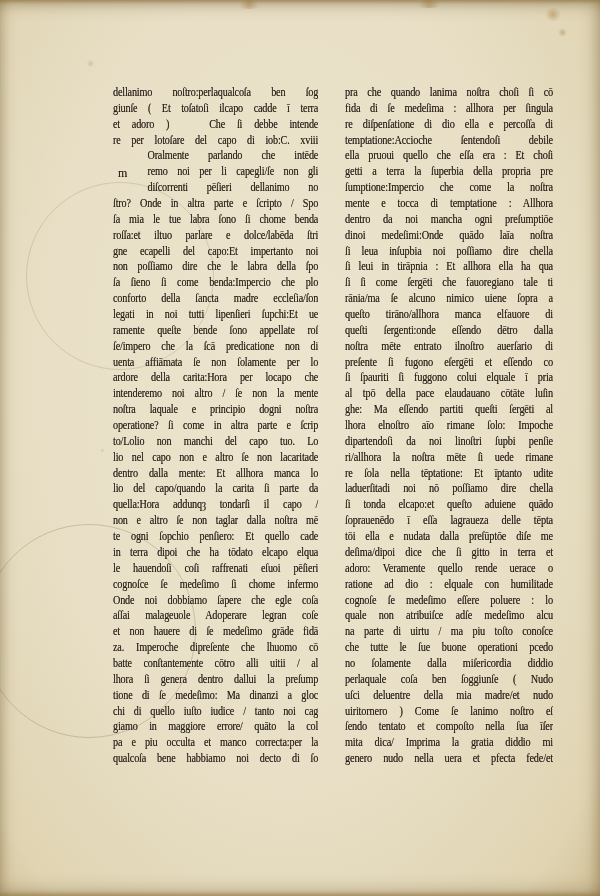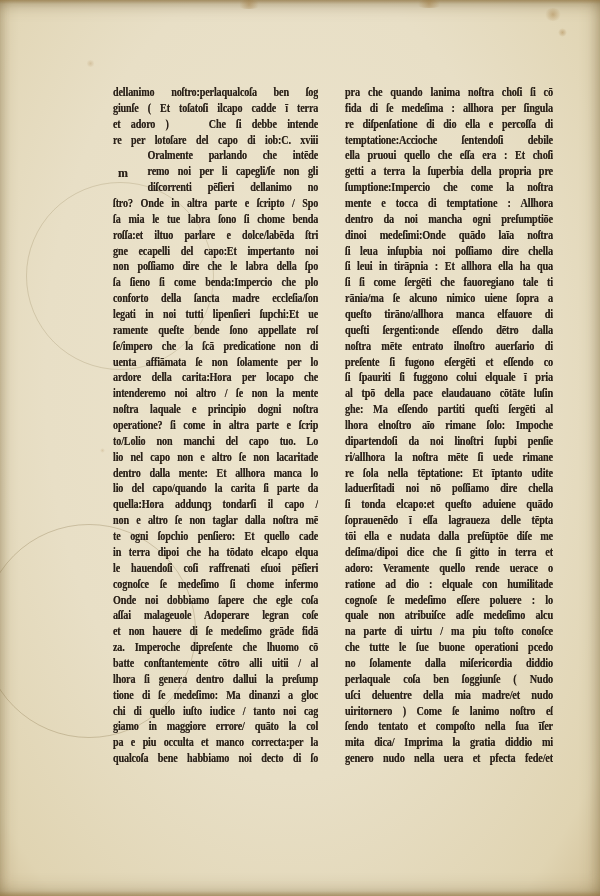--- a/index.html
+++ b/index.html
@@ -13,21 +13,20 @@
   }
   .page{
     position:absolute;inset:0;
     background:
       radial-gradient(ellipse at 48% 42%, #ece4cd 0%, var(--paper) 55%, #e0d4b2 88%, var(--paper-edge) 100%);
     box-shadow:
       inset 0 12px 16px -9px rgba(110,88,45,.55),
       inset 0 -14px 18px -11px rgba(110,88,45,.45),
       inset 11px 0 15px -10px rgba(110,88,45,.38),
       inset -13px 0 17px -11px rgba(110,88,45,.42);
-    font-weight: bold;
   }
   .edge-top{
     position:absolute;top:0;left:0;right:0;height:4px;
     background:linear-gradient(to bottom, rgba(146,114,60,.5), rgba(146,114,60,0));
   }
   .edge-bottom{
     position:absolute;bottom:0;left:0;right:0;height:5px;
     background:linear-gradient(to top, rgba(146,114,60,.45), rgba(146,114,60,0));
   }
   

